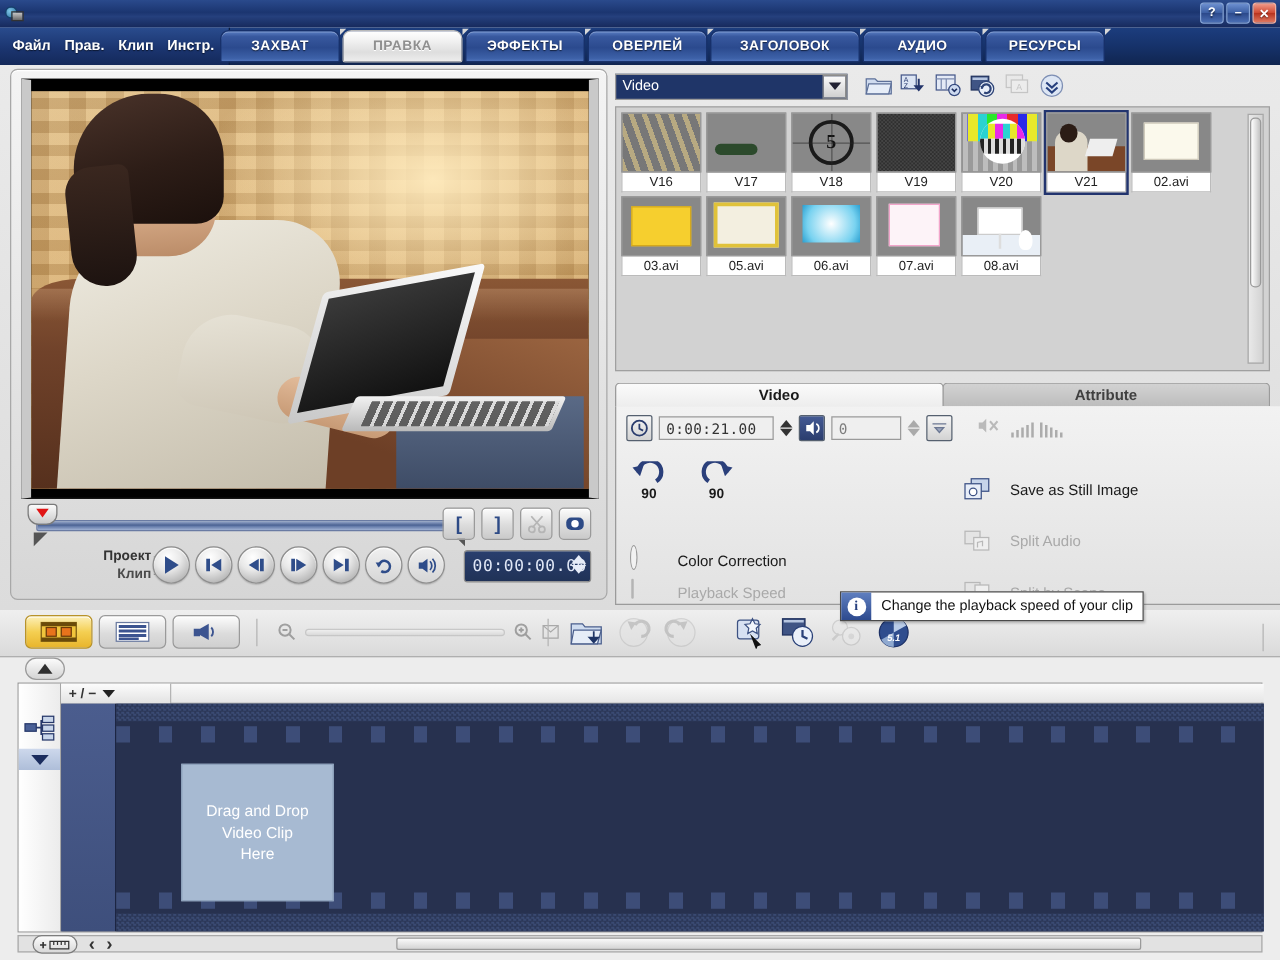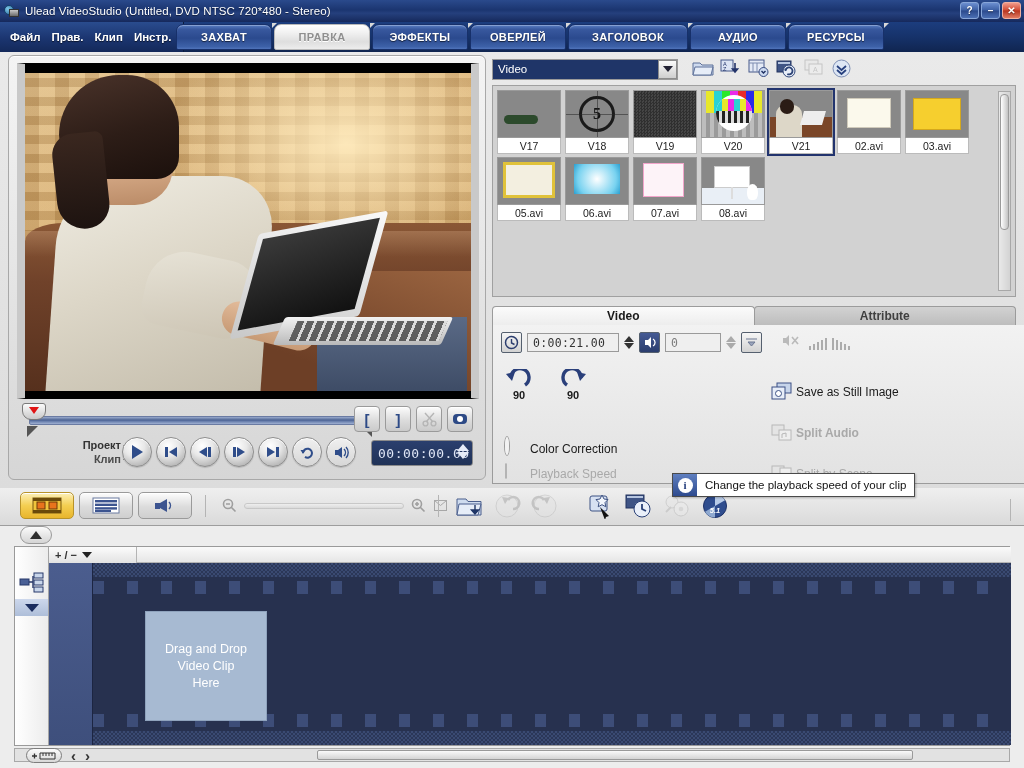--- a/index.html
+++ b/index.html
@@ -375,21 +375,21 @@
   .minispin.dim i.up { border-bottom-color:#aaa; }
   .minispin.dim i.dn { border-top-color:#aaa; }
   .eqicon { display:flex; align-items:flex-end; gap:2px; height:14px; opacity:.45; }
   .eqicon b { width:2px; background:#5a5a5a; display:block; }
 
   .rot-row { position:absolute; left:12px; top:44px; display:flex; gap:18px; }
   .rotbtn { position:relative; width:36px; height:32px; }
   .rot90 { position:absolute; left:8px; bottom:0; font-size:11px; font-weight:bold; color:#1a1a1a; }
 
   .opt-item {
-    position:absolute; display:flex; align-items:center; gap:3px;
+    position:absolute; display:flex; align-items:center; gap:15px;
     font-size:12px; color:#1a1a1a;
   }
   .opt-item.dim { color:#a9a9a9; }
   .oi-icon { width:22px; height:20px; position:relative; flex:0 0 auto; }
   .colorwheel {
     width:21px;height:21px;border-radius:50%;
     background: conic-gradient(#e02020,#e0d020,#30c030,#20c0d0,#2040e0,#a020d0,#e02020);
     border:2px solid #f2f2f2; box-shadow:0 0 0 1px #9a9a9a;
   }
   .filmbox {
@@ -529,21 +529,20 @@
 </head>
 <body>
 
 <div class="app">
 
   <div class="titlebar">
     <div class="title-icon">
       <div class="reel"></div>
         <div class="cam"></div>
     </div>
-    <div class="title-text">Ulead VideoStudio (Untitled, DVD NTSC 720*480 - Stereo)</div>
     <div class="win-btns">
       <div class="win-btn">?</div>
       <div class="win-btn">–</div>
       <div class="win-btn close">✕</div>
     </div>
   </div>
 
   <div class="steprow">
     <div class="menu-block">
       <span class="mi">Файл</span>
@@ -721,20 +720,24 @@
                 <path d="M5 7l4.5 4L14 7M5 11l4.5 4L14 11" stroke="#27407e" stroke-width="1.7" fill="none"></path>
               </svg>
           </div>
         </div>
       </div>
 
       <div class="thumbs">
         <div class="thumbgrid">
 
           <div class="thumb">
+            <div class="tp a2"></div>
+            <div class="tl">V16</div>
+          </div>
+          <div class="thumb">
             <div class="tp a3"></div>
             <div class="tl">V17</div>
           </div>
           <div class="thumb">
             <div class="tp a4">
                 <div class="cd-cross"></div>
                 <div class="cd-ring">
                   <b>5</b>
                 </div>
               </div>
@@ -909,21 +912,21 @@
         <div class="opt-item" style="left:278px; top:57px;">
           <span class="oi-icon">
             <svg width="22" height="19" viewBox="0 0 22 19">
                 <rect x="6" y="1" width="14" height="10" fill="#c6d4ea" stroke="#3c5185"></rect>
                 <rect x="1" y="5" width="13" height="12" fill="#e8eef8" stroke="#3c5185"></rect>
                 <circle cx="7.5" cy="11.5" r="3" fill="#fff" stroke="#3c5185"></circle>
               </svg>
           </span>
           <span>Save as Still Image</span>
         </div>
-        <div class="opt-item dim" style="left:278px; top:98px;font-weight:bold;">
+        <div class="opt-item dim" style="left:278px; top:98px;">
           <span class="oi-icon">
             <svg width="22" height="19" viewBox="0 0 22 19">
                 <rect x="1" y="2" width="12" height="10" fill="#e4e4e4" stroke="#b8b8b8"></rect>
                 <rect x="8" y="7" width="12" height="10" fill="#efefef" stroke="#b8b8b8"></rect>
                 <path d="M11 15v-4l4-1v4" stroke="#b8b8b8" fill="none"></path>
               </svg>
           </span>
           <span>Split Audio</span>
         </div>
         <div class="opt-item dim" style="left:278px; top:139px;">

